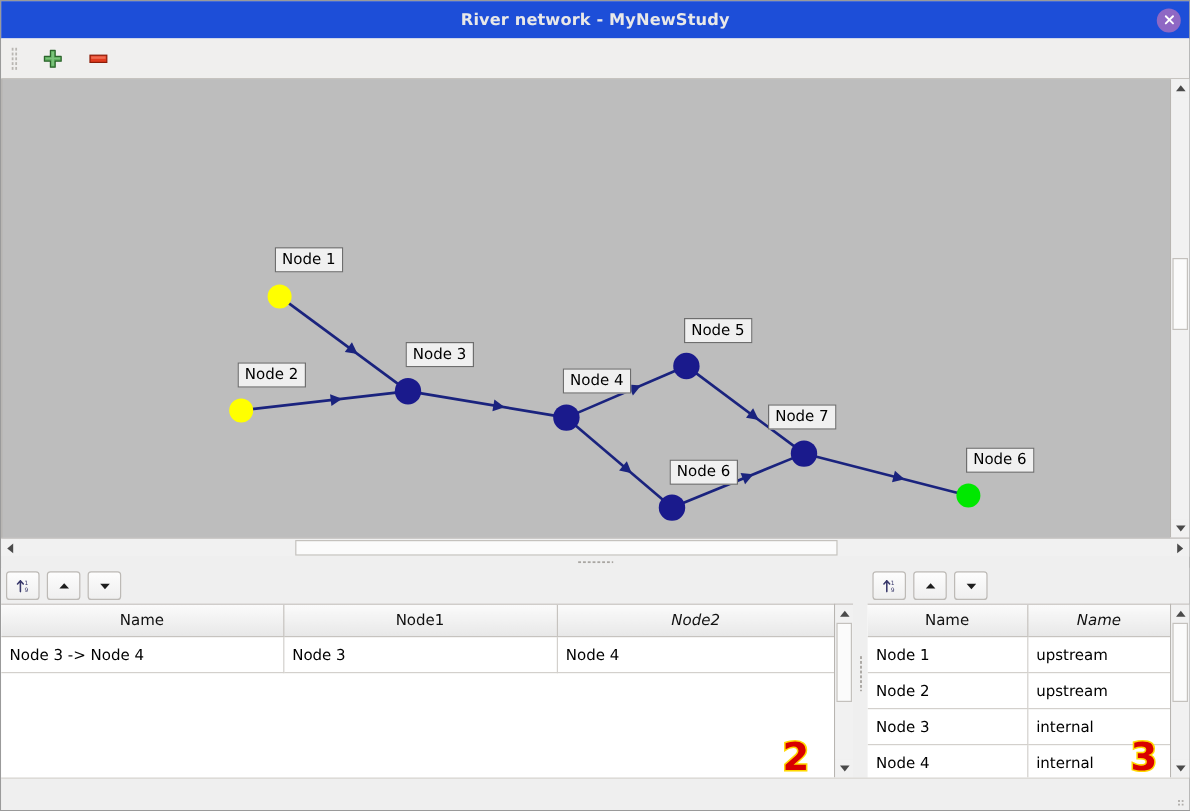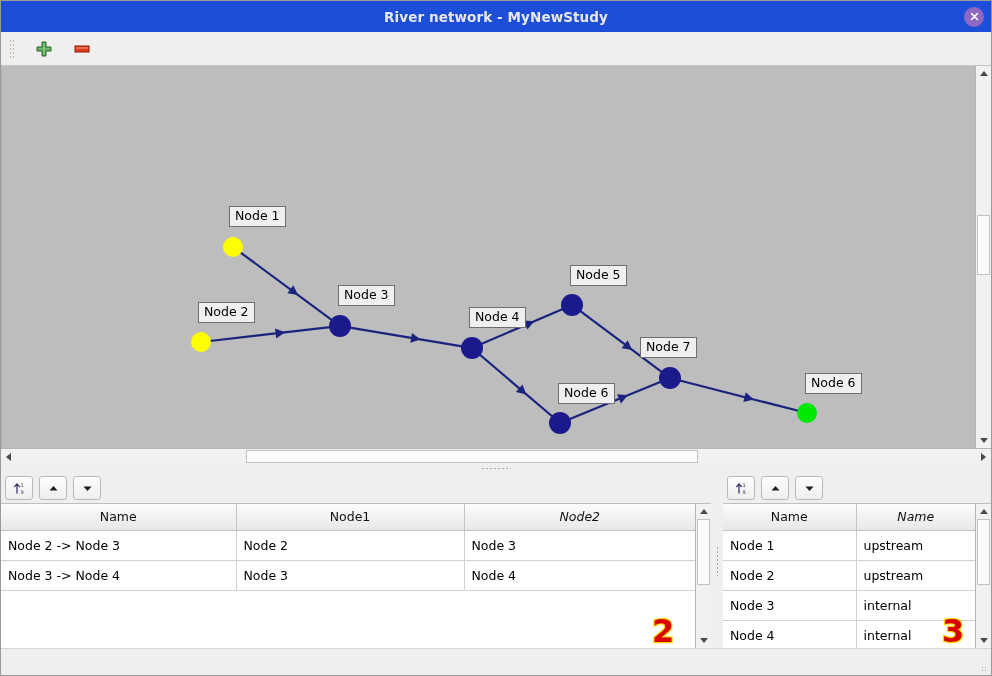--- a/index.html
+++ b/index.html
@@ -312,25 +312,20 @@
               </colgroup>
             <thead>
                 <tr id="reach-head">
                   <th>Name</th>
                   <th>Node1</th>
                   <th>Node2</th>
                 </tr>
               </thead>
             <tbody id="reach-body">
                 <tr>
-                  <td>Node 2 -&gt; Node 3</td>
-                  <td>Node 2</td>
-                  <td>Node 3</td>
-                </tr>
-                <tr>
                   <td>Node 3 -&gt; Node 4</td>
                   <td>Node 3</td>
                   <td>Node 4</td>
                 </tr>
               </tbody>
           </table>
           <div class="marker" style="left:651px; top:108px;">2</div>
         </div>
         <div class="vsb" style="border-top:1px solid #c2bfbb;">
           <div class="sb-btn">

